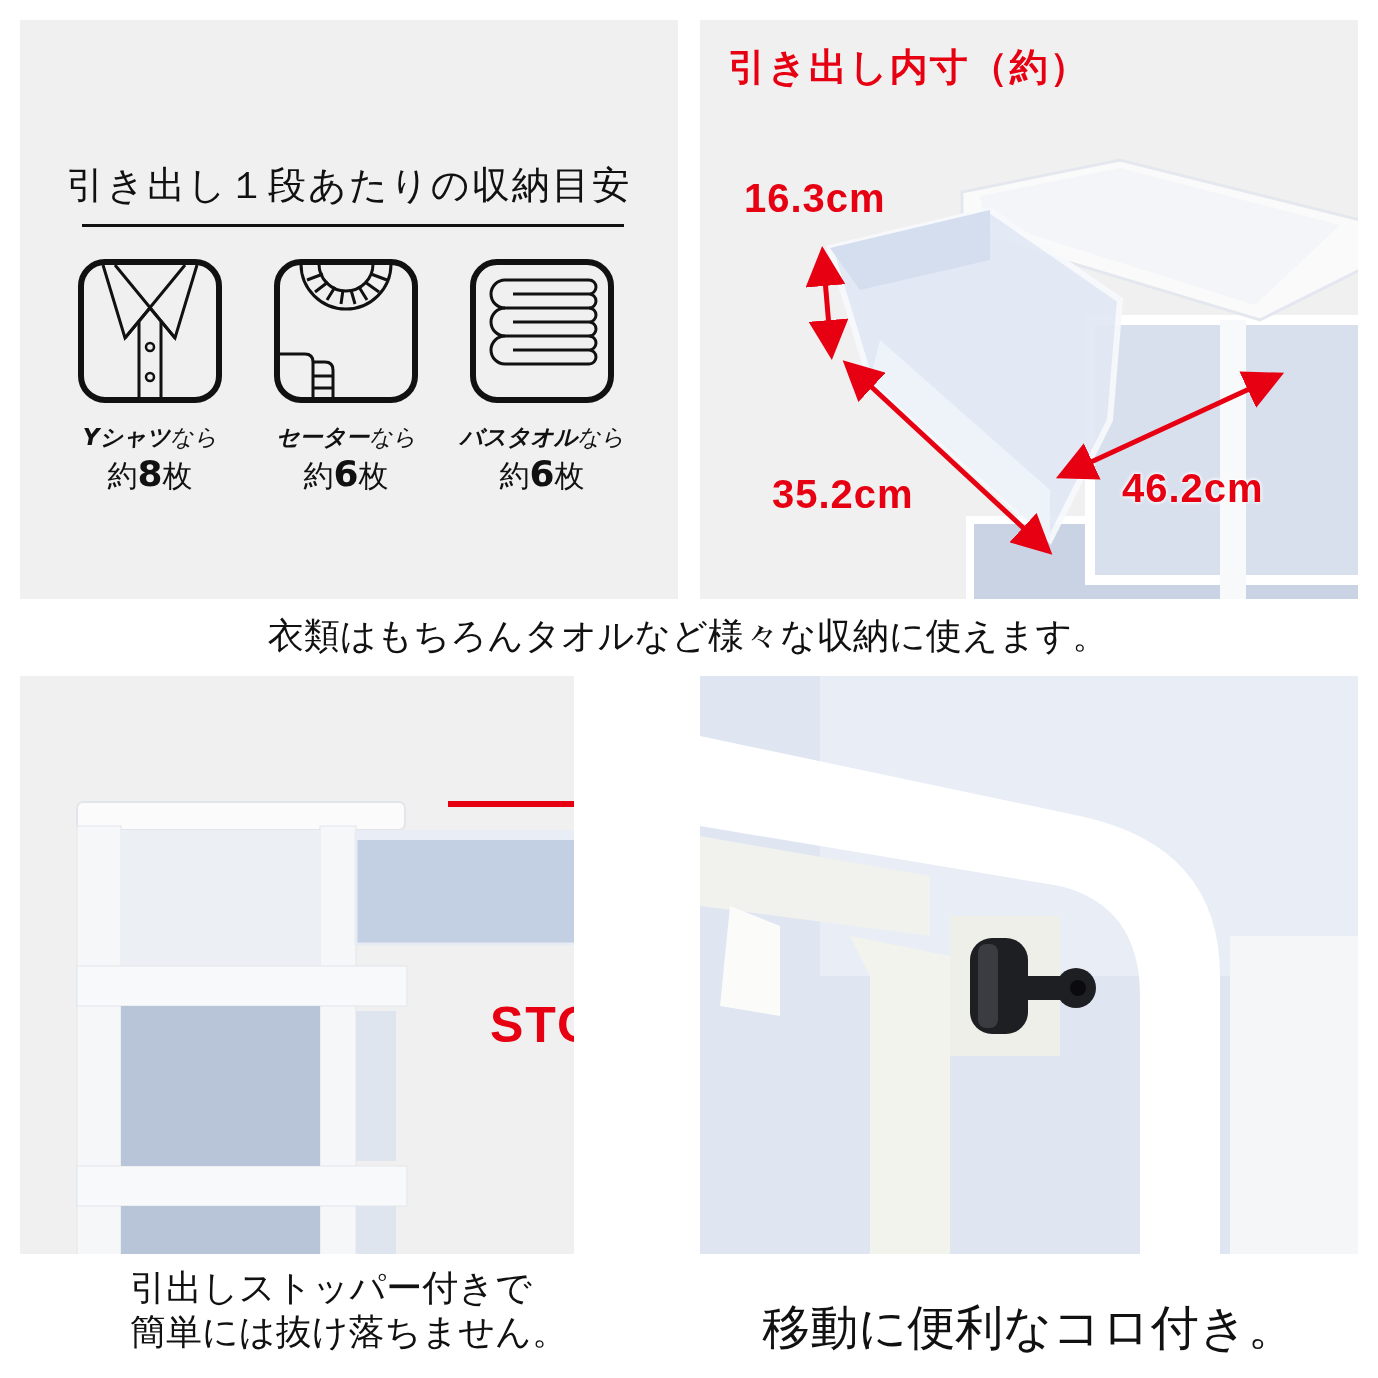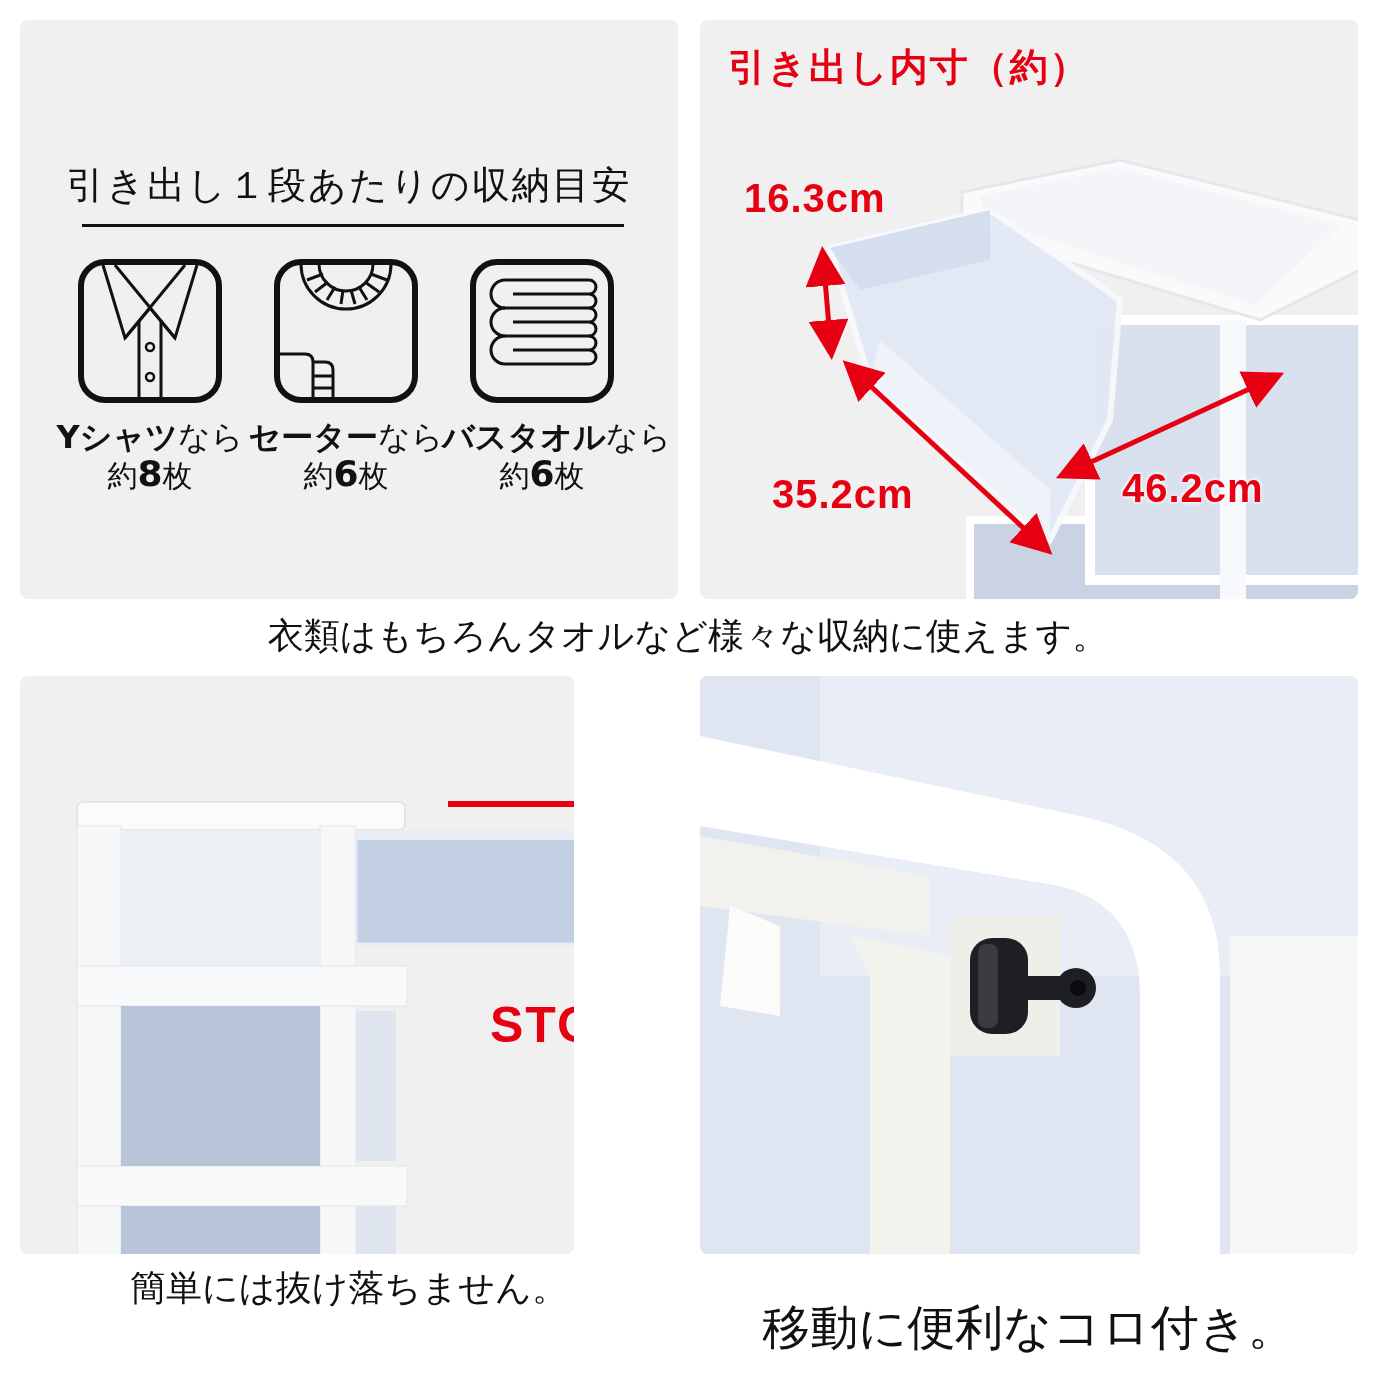--- a/index.html
+++ b/index.html
@@ -1,30 +1,30 @@
 <!DOCTYPE html>
 <html><head>
 <meta charset="utf-8">
 <style>
   html, body { margin:0; padding:0; }
   body { width:1378px; height:1378px; background:#ffffff; position:relative; overflow:hidden;
          font-family:"DejaVu Sans", sans-serif; color:#111; }
-  .panel { position:absolute; background:#f0f0f0; overflow:hidden;border-radius:8px; }
+  .panel { position:absolute; background:#f0f0f0; overflow:hidden; }
   #p1 { left:20px; top:20px; width:658px; height:579px; }
   #p2 { left:700px; top:20px; width:658px; height:579px; }
   #p3 { left:20px; top:676px; width:554px; height:578px; }
   #p4 { left:700px; top:676px; width:658px; height:578px; background:#dfe6f2; }
 
   .p1-title { position:absolute; left:0; width:658px; top:140px; text-align:center;
               font-size:38px; letter-spacing:2px; font-weight:normal; }
   .p1-rule { position:absolute; left:62px; top:204px; width:542px; height:3px; background:#111; }
   .icon-box { position:absolute; top:238px; width:146px; height:146px; }
   .icon-box svg { width:146px; height:146px; }
   .cap { position:absolute; top:400px; width:200px; text-align:center; }
-  .cap .l1 { font-size:32px; line-height:34px; white-space:nowrap; }
+  .cap .l1 { font-size:23px; line-height:34px; white-space:nowrap;font-style:italic; }
   .cap .l1 b { font-weight:bold; }
   .cap .l2 { font-size:30px; line-height:40px; }
   .cap .l2 b { font-size:36px; font-weight:bold; }
 
   .red { color:#e60012; font-family:"Liberation Sans", sans-serif; font-weight:bold; }
   .p2-title { position:absolute; left:28px; top:22px; font-size:38px; letter-spacing:2px; }
   .dim { position:absolute; font-size:40px; font-weight:bold; letter-spacing:1px; }
 
   .mid-cap { position:absolute; left:0; width:1376px; top:612px; text-align:center; font-size:36px; }
   .stop { position:absolute; left:470px; top:320px; font-size:50px; letter-spacing:2px; }
@@ -160,15 +160,16 @@
 
     <rect x="270" y="262" width="58" height="96" rx="22" fill="#1e1f23"></rect>
     <rect x="278" y="268" width="20" height="84" rx="8" fill="#3a3c42"></rect>
     <rect x="320" y="300" width="40" height="24" fill="#1e1f23"></rect>
     <circle cx="376" cy="312" r="20" fill="#1e1f23"></circle>
     <circle cx="378" cy="312" r="8" fill="#0b0b0d"></circle>
   </svg>
 </div>
 
 <div class="bot-cap-l">
+  <div>引出しストッパー付きで</div>
   <div>簡単には抜け落ちません。</div>
 </div>
 <div class="bot-cap-r">移動に便利なコロ付き。</div>
 
 </body></html>

